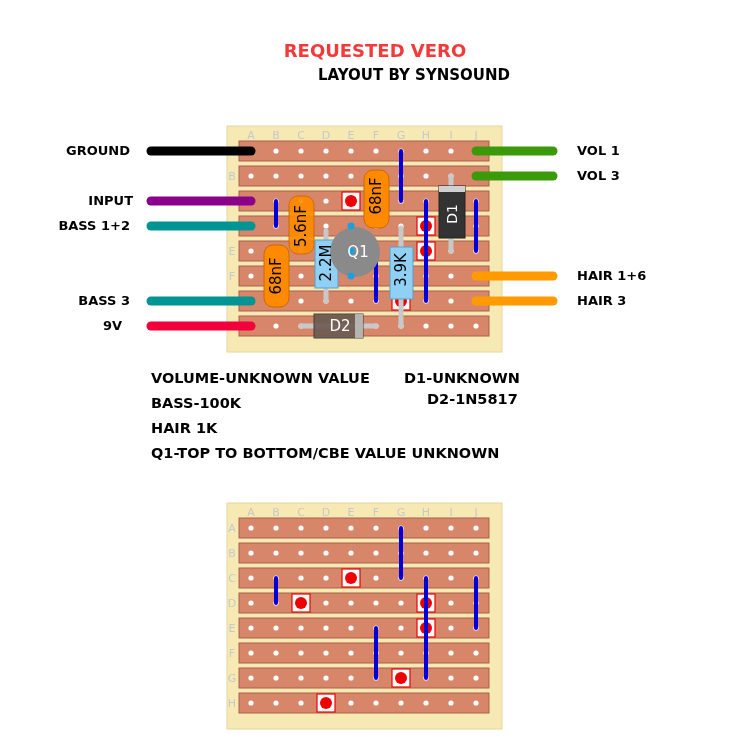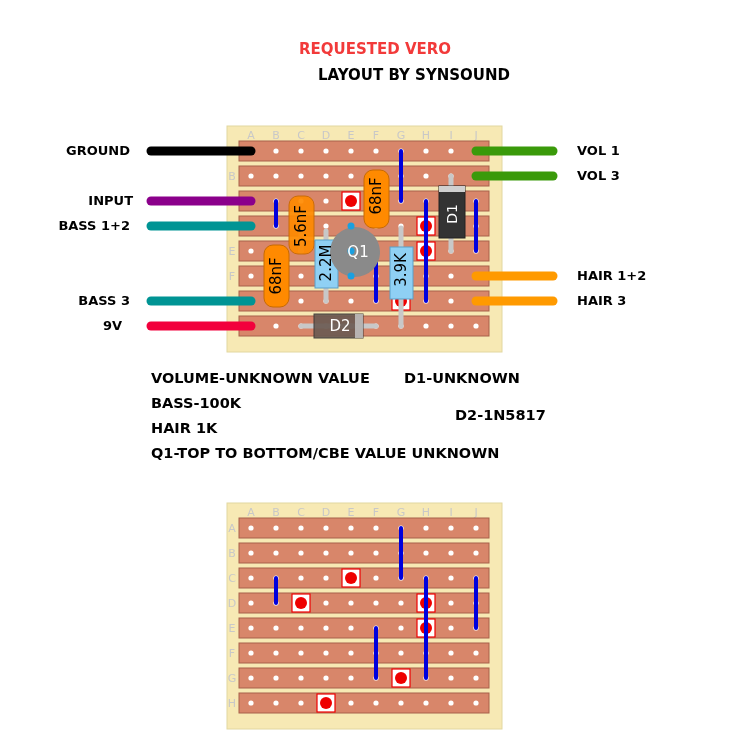--- a/index.html
+++ b/index.html
@@ -1,47 +1,47 @@
 <!DOCTYPE html>
 <html><head>
 <meta charset="utf-8">
 <style>
   html, body { margin:0; padding:0; background:#ffffff; }
   body { width:750px; height:750px; position:relative; overflow:hidden; font-family:"DejaVu Sans", sans-serif; }
   .title { position:absolute; left:0; width:750px; text-align:center; font-weight:bold; }
-  #t1 { top:40px; font-size:15px; color:#f23a3a; letter-spacing:0px; }
+  #t1 { top:40px; font-size:18px; color:#f23a3a; letter-spacing:0px; }
   #t2 { top:66px; font-size:15px; color:#000;padding-left:39px; }
   .lbl { position:absolute; font-weight:bold; font-size:13px; color:#000; white-space:nowrap; }
   .lbl.r { text-align:right; width:130px; }
   .note { position:absolute; font-weight:bold; font-size:14.5px; color:#000; white-space:nowrap; }
   svg { position:absolute; left:0; top:0; }
 </style>
 </head>
 <body>
 
 <div id="t1" class="title">REQUESTED VERO</div>
 <div id="t2" class="title">LAYOUT BY SYNSOUND</div>
 
 <div class="lbl r" style="left:0px;top:143px;">GROUND</div>
 <div class="lbl r" style="left:3px;top:193px;">INPUT</div>
 <div class="lbl r" style="left:0px;top:218px;">BASS 1+2</div>
 <div class="lbl r" style="left:0px;top:293px;">BASS 3</div>
 <div class="lbl r" style="left:-8px;top:318px;">9V</div>
 
 <div class="lbl" style="left:577px;top:143px;">VOL 1</div>
 <div class="lbl" style="left:577px;top:168px;">VOL 3</div>
-<div class="lbl" style="left:577px;top:268px;">HAIR 1+2</div>
+<div class="lbl" style="left:577px;top:268px;">HAIR 1+6</div>
 <div class="lbl" style="left:577px;top:293px;">HAIR 3</div>
 
 <div class="note" style="left:151px;top:370px;">VOLUME-UNKNOWN VALUE</div>
 <div class="note" style="left:151px;top:395px;">BASS-100K</div>
 <div class="note" style="left:151px;top:420px;">HAIR 1K</div>
 <div class="note" style="left:151px;top:445px;">Q1-TOP TO BOTTOM/CBE VALUE UNKNOWN</div>
 <div class="note" style="left:404px;top:370px;">D1-UNKNOWN</div>
-<div class="note" style="left:427px;top:407px;margin-left:28px;">D2-1N5817</div>
+<div class="note" style="left:427px;top:391px;">D2-1N5817</div>
 
 <svg id="top-svg" width="750" height="750">
     <rect x="227" y="126" width="275" height="226" fill="#f7e9b4" stroke="#e2d7a0" stroke-width="1"></rect>
     <text x="251" y="139" font-size="11" fill="#c8c8c8" text-anchor="middle" font-family="DejaVu Sans, sans-serif">A</text>
     <text x="276" y="139" font-size="11" fill="#c8c8c8" text-anchor="middle" font-family="DejaVu Sans, sans-serif">B</text>
     <text x="301" y="139" font-size="11" fill="#c8c8c8" text-anchor="middle" font-family="DejaVu Sans, sans-serif">C</text>
     <text x="326" y="139" font-size="11" fill="#c8c8c8" text-anchor="middle" font-family="DejaVu Sans, sans-serif">D</text>
     <text x="351" y="139" font-size="11" fill="#c8c8c8" text-anchor="middle" font-family="DejaVu Sans, sans-serif">E</text>
     <text x="376" y="139" font-size="11" fill="#c8c8c8" text-anchor="middle" font-family="DejaVu Sans, sans-serif">F</text>
     <text x="401" y="139" font-size="11" fill="#c8c8c8" text-anchor="middle" font-family="DejaVu Sans, sans-serif">G</text>

